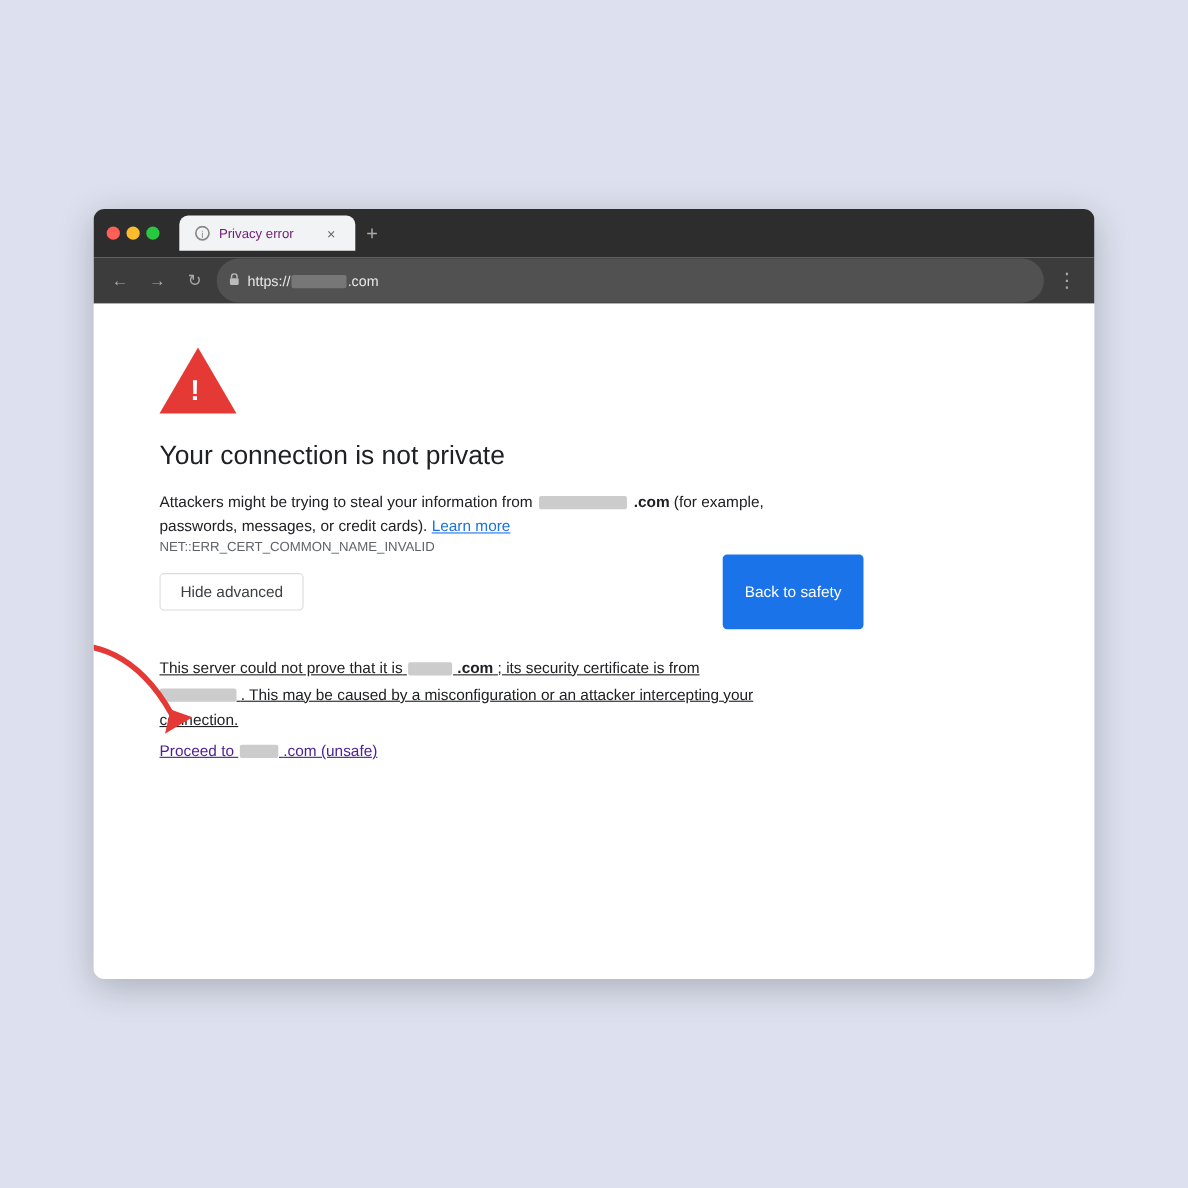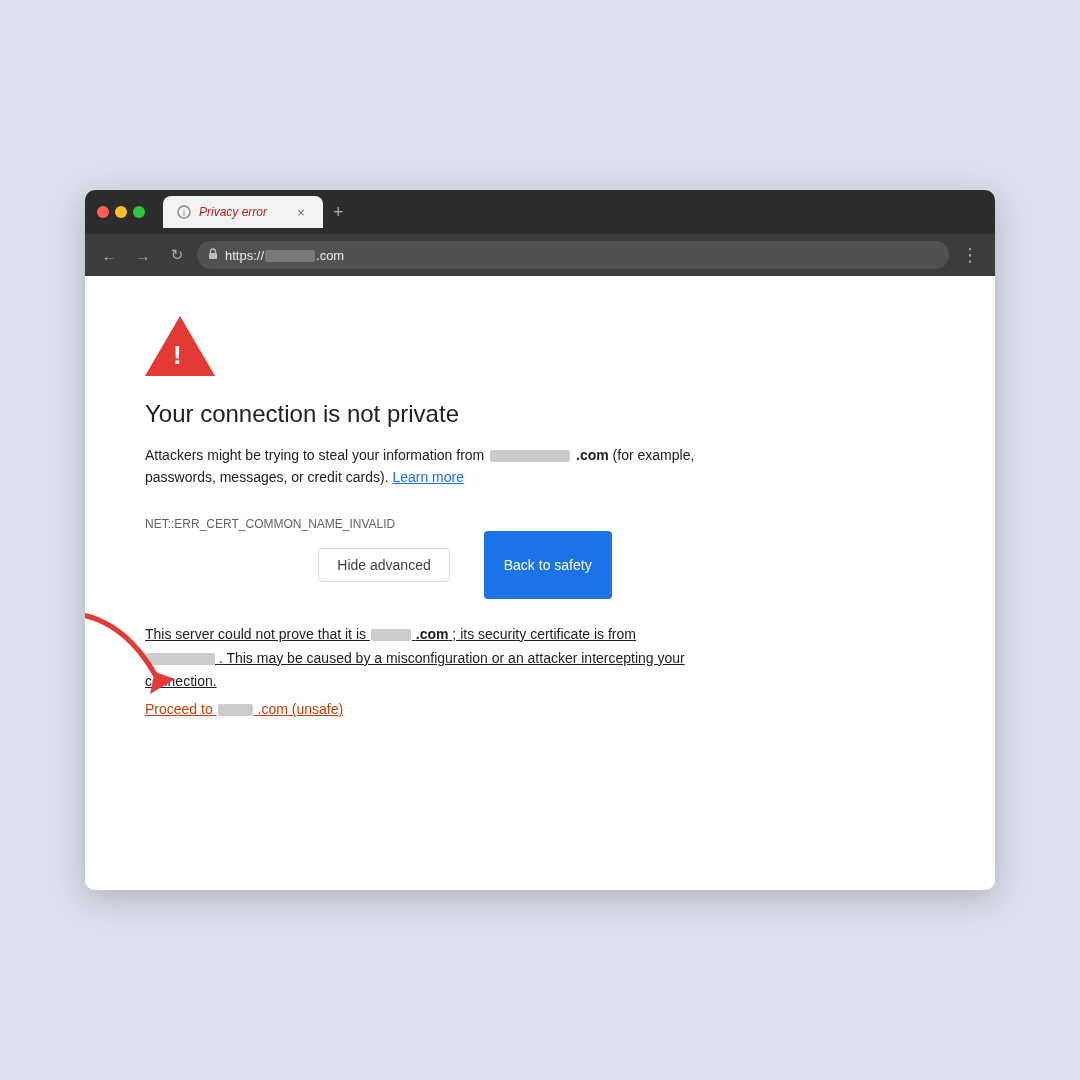--- a/index.html
+++ b/index.html
@@ -77,23 +77,22 @@
       height: 14px;
       display: flex;
       align-items: center;
       justify-content: center;
       color: #555;
       font-size: 11px;
     }
 
     .tab-label {
       font-size: 12px;
-      color: #b91c1c;
+      color: #701a75;
       flex: 1;
-      font-style: italic;
     }
 
     .tab-close {
       width: 16px;
       height: 16px;
       display: flex;
       align-items: center;
       justify-content: center;
       color: #666;
       font-size: 13px;
@@ -129,21 +128,21 @@
       height: 28px;
       display: flex;
       align-items: center;
       justify-content: center;
     }
 
     .address-bar {
       flex: 1;
       background: #515151;
       border-radius: 20px;
-      height: 28px;
+      height: 40px;
       display: flex;
       align-items: center;
       padding: 0 10px;
       gap: 6px;
     }
 
     .lock-icon {
       color: #bbb;
       font-size: 12px;
     }
@@ -208,21 +207,21 @@
       font-weight: 400;
       color: #202124;
       margin-bottom: 16px;
     }
 
     .page-description {
       font-size: 14px;
       color: #202124;
       line-height: 1.6;
       max-width: 600px;
-      margin-bottom: 28px;
+      margin-bottom: 0;
     }
 
     .learn-more-link {
       color: #1a73e8;
       text-decoration: underline;
       cursor: pointer;
     }
 
     .redacted-domain {
       display: inline-block;
@@ -235,21 +234,21 @@
     }
 
     .error-code {
       font-size: 12px;
       color: #5f6368;
     }
 
     .button-row {
       display: flex;
       align-items: center;
-      justify-content: center;
+      justify-content: space-between;
       margin-bottom: 24px;
       max-width: 640px;
       gap: 34px;
     }
 
     .hide-advanced-btn {
       background: white;
       border: 1px solid #dadce0;
       border-radius: 4px;
       padding: 8px 18px;
@@ -281,21 +280,21 @@
       display: inline-block;
       background: #ccc;
       width: 40px;
       height: 12px;
       border-radius: 2px;
       vertical-align: middle;
       margin: 0 1px;
     }
 
     .proceed-link {
-      color: #c2410c;
+      color: #4c1d95;
       text-decoration: underline;
       cursor: pointer;
       display: inline-block;
       margin-top: 4px;
     }
 
     
     .red-arrow {
       position: absolute;
       left: -95px;

